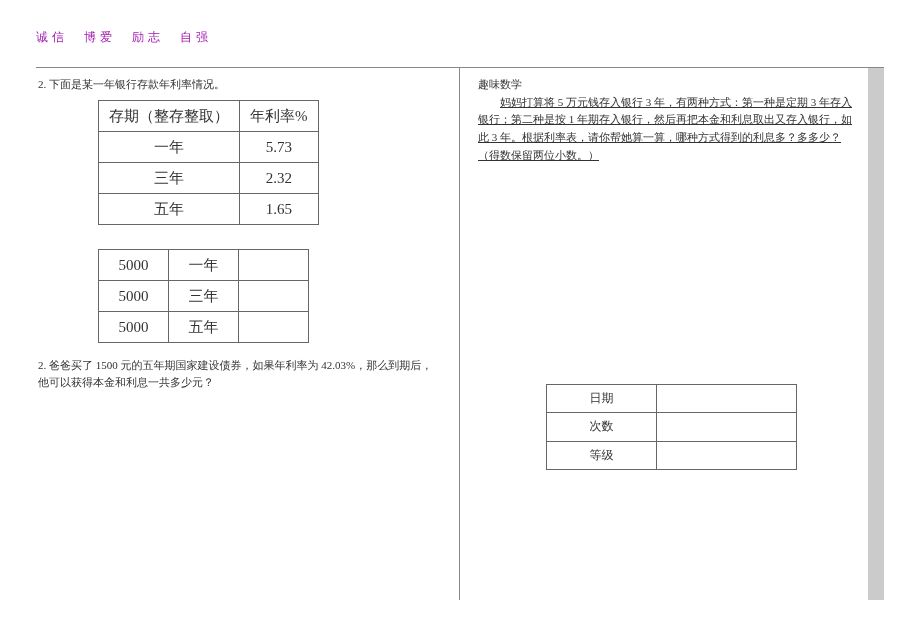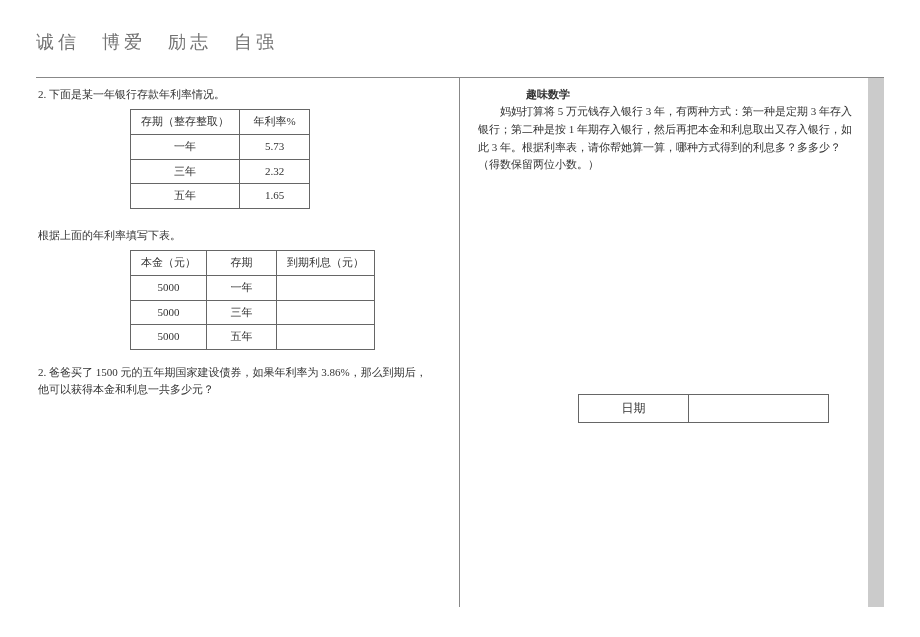--- a/index.html
+++ b/index.html
@@ -7,48 +7,48 @@
     margin: 0; padding: 0;
     width: 920px;
     font-family: "SimSun","宋体",serif;
     font-size: 11px; color:#333; background:#fff;
     line-height: 1.6;
   }
   .page {
     padding: 28px 36px 10px 36px;
   }
   .top-header {
-    font-size: 18px; letter-spacing: 4px;
-    margin-bottom: 20px; color:#737373;
+    font-size: 12px; letter-spacing: 4px;
+    margin-bottom: 20px; color:#a21caf;
   }
   .columns {
     border-top: 1px solid #888;
     display: flex; align-items: stretch;
   }
   .col-left  { width: 50%; border-right: 1px solid #888; padding: 8px 24px 8px 2px; }
   .col-right { width: 50%; padding: 8px 2px 8px 18px; position: relative; }
   .q { margin-bottom: 14px; }
   .indent-blk { margin-top: 6px; }
   table.data-tbl {
-    border-collapse: collapse; font-size: 11px;
-    margin-left: 92px;
+    border-collapse: collapse; font-size: 15px;
+    margin-left: 60px;
   }
   table.data-tbl th, table.data-tbl td {
     border: 1px solid #666; padding: 3px 10px; text-align: center;
     font-weight: normal; min-width: 70px;
   }
   table.right-tbl {
     border-collapse: collapse; font-size: 12px;
-    margin-left: 100px; margin-top: 50px;
+    margin-left: 68px; margin-top: 50px;
   }
   table.right-tbl td { border: 1px solid #666; padding: 4px 14px; text-align:center; }
   table.right-tbl td:first-child { width: 110px; }
   table.right-tbl td:last-child  { width: 140px; }
-  .fun-title { font-weight: bold; display:inline;margin-left:48px; }
-  .right-para { text-indent: 2em; }
+  .fun-title { font-weight: normal; display:inline; }
+  .right-para { text-indent: 2em; text-decoration: underline; }
   .vbar {
     position: absolute; top: 0; right: 0; width: 16px; height: 100%;
     background: #cbcbcb;
   }
   .gap { height: 18px; }
   .big-gap { height: 46px; }
 </style>
 </head>
 <body>
 
@@ -78,29 +78,23 @@
               <td>2.32</td>
             </tr>
             <tr>
               <td>五年</td>
               <td>1.65</td>
             </tr>
           </tbody>
             </table>
         </div>
         <div class="gap"></div>
-        <div>根据上面的年利率填写下表。</div>
         <div class="indent-blk">
           <table class="data-tbl">
             <tbody>
-                <tr>
-              <th>本金（元）</th>
-              <th>存期</th>
-              <th>到期利息（元）</th>
-            </tr>
             <tr>
               <td>5000</td>
               <td>一年</td>
               <td></td>
             </tr>
             <tr>
               <td>5000</td>
               <td>三年</td>
               <td></td>
             </tr>
@@ -108,21 +102,21 @@
               <td>5000</td>
               <td>五年</td>
               <td></td>
             </tr>
           </tbody>
             </table>
         </div>
       </div>
 
       <div class="q">
-        <span>2. 爸爸买了 1500 元的五年期国家建设债券，如果年利率为 3.86%，那么到期后，他可以获得本金和利息一共多少元？</span>
+        <span>2. 爸爸买了 1500 元的五年期国家建设债券，如果年利率为 42.03%，那么到期后，他可以获得本金和利息一共多少元？</span>
       </div>
       <div class="big-gap"></div>
 
       <div style="height:140px"></div>
     </div>
 
     <div class="col-right">
       <div class="vbar"></div>
 
       <div style="padding-right:22px;">
@@ -131,19 +125,27 @@
       </div>
 
       <div style="height:170px"></div>
 
       <table class="right-tbl">
         <tbody>
             <tr>
           <td>日期</td>
           <td></td>
         </tr>
+        <tr>
+          <td>次数</td>
+          <td></td>
+        </tr>
+        <tr>
+          <td>等级</td>
+          <td></td>
+        </tr>
       </tbody>
         </table>
     </div>
 
   </div>
 
 </div>
 
 </body></html>

